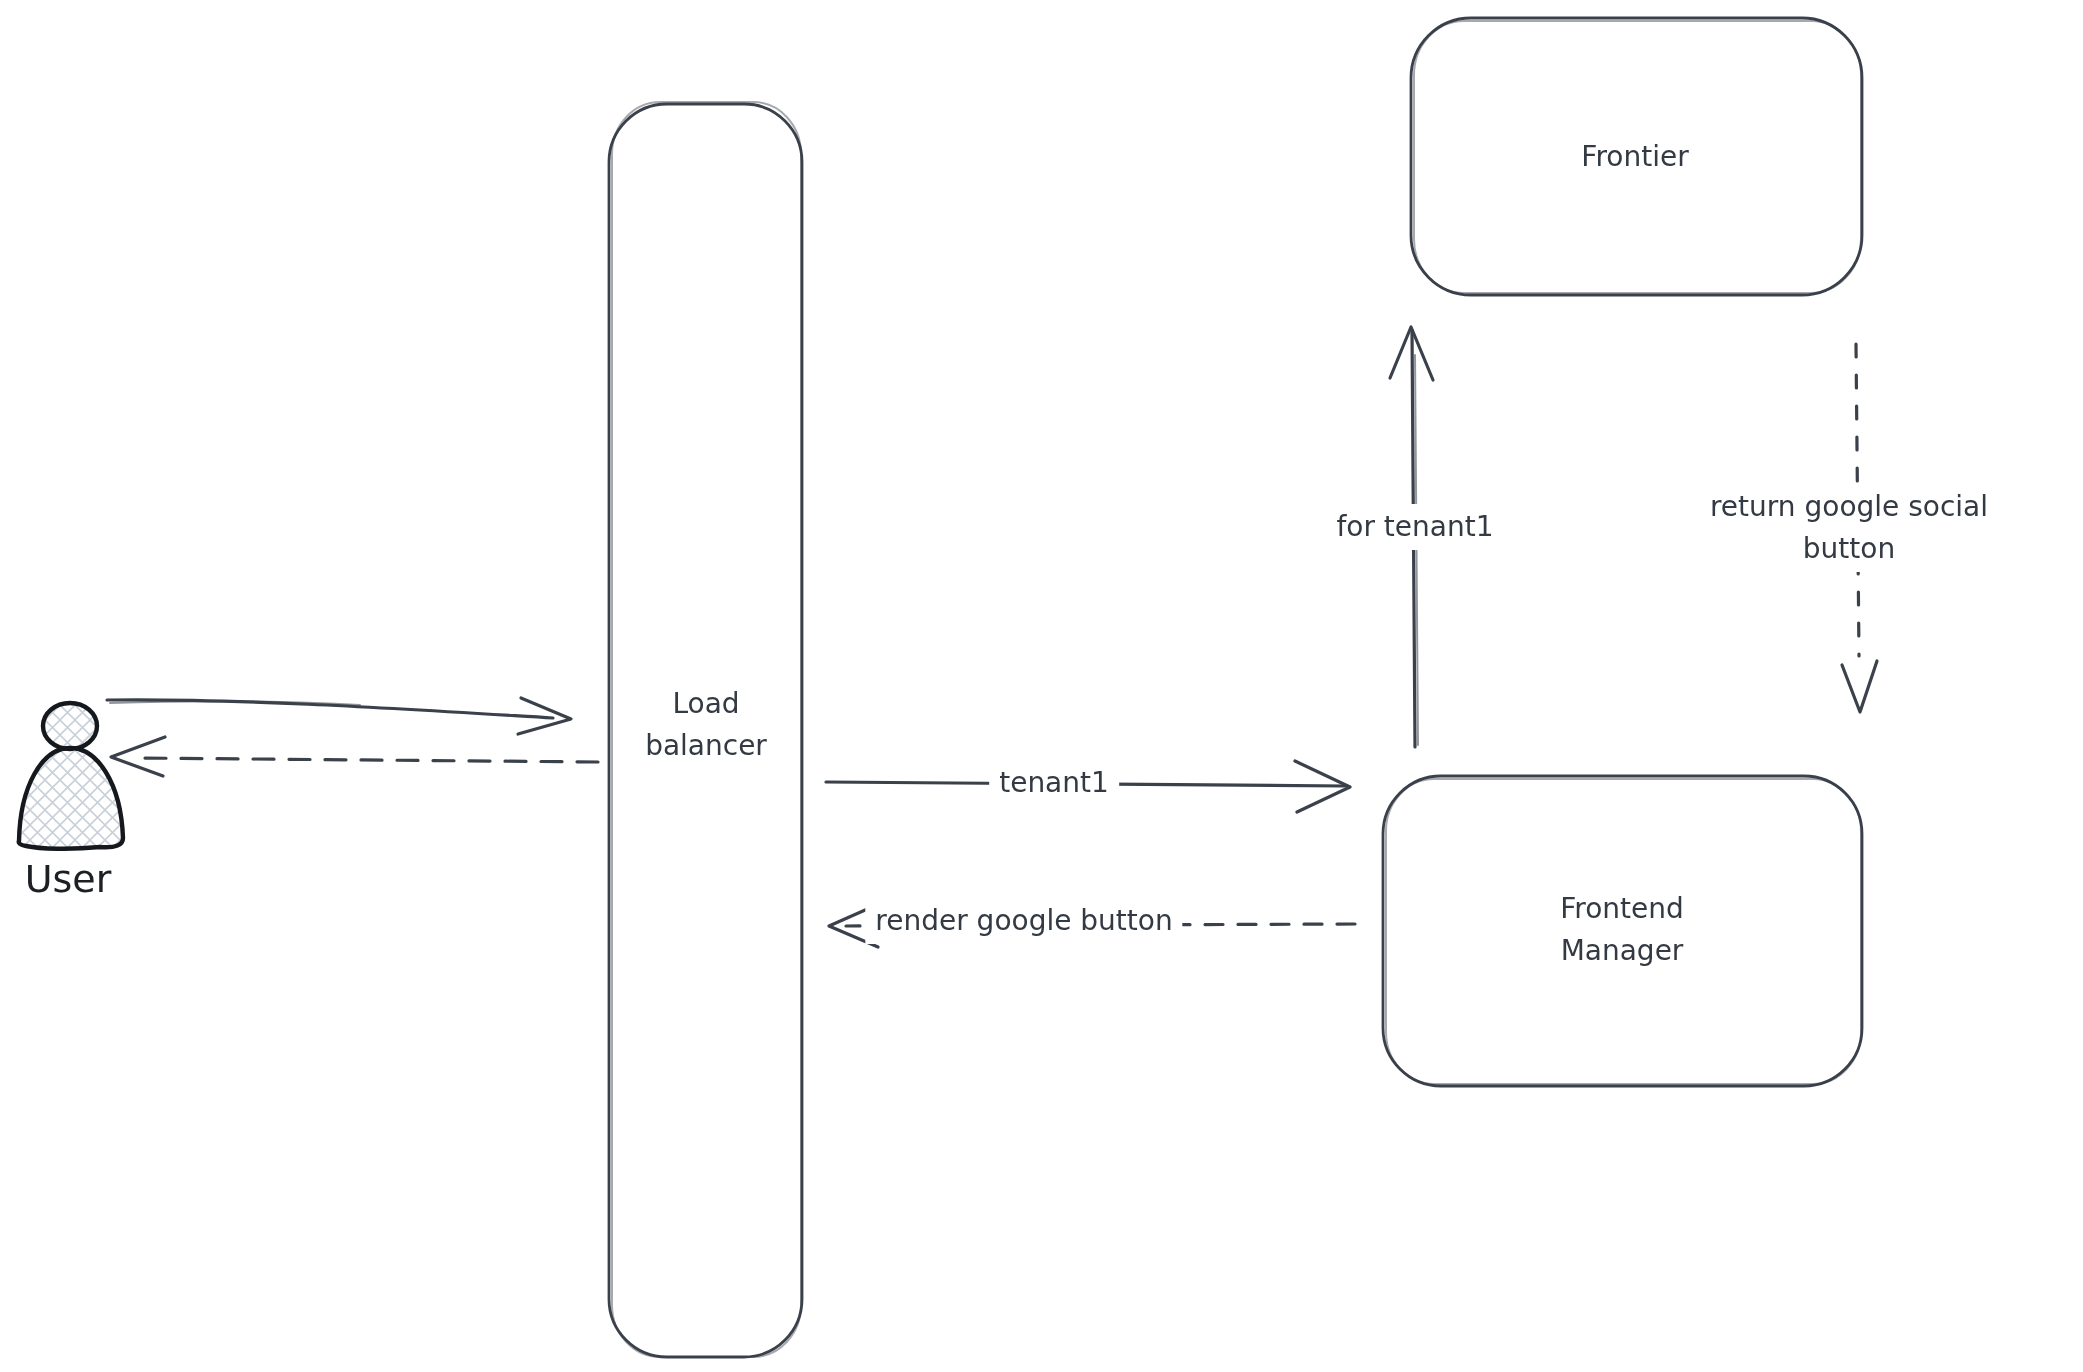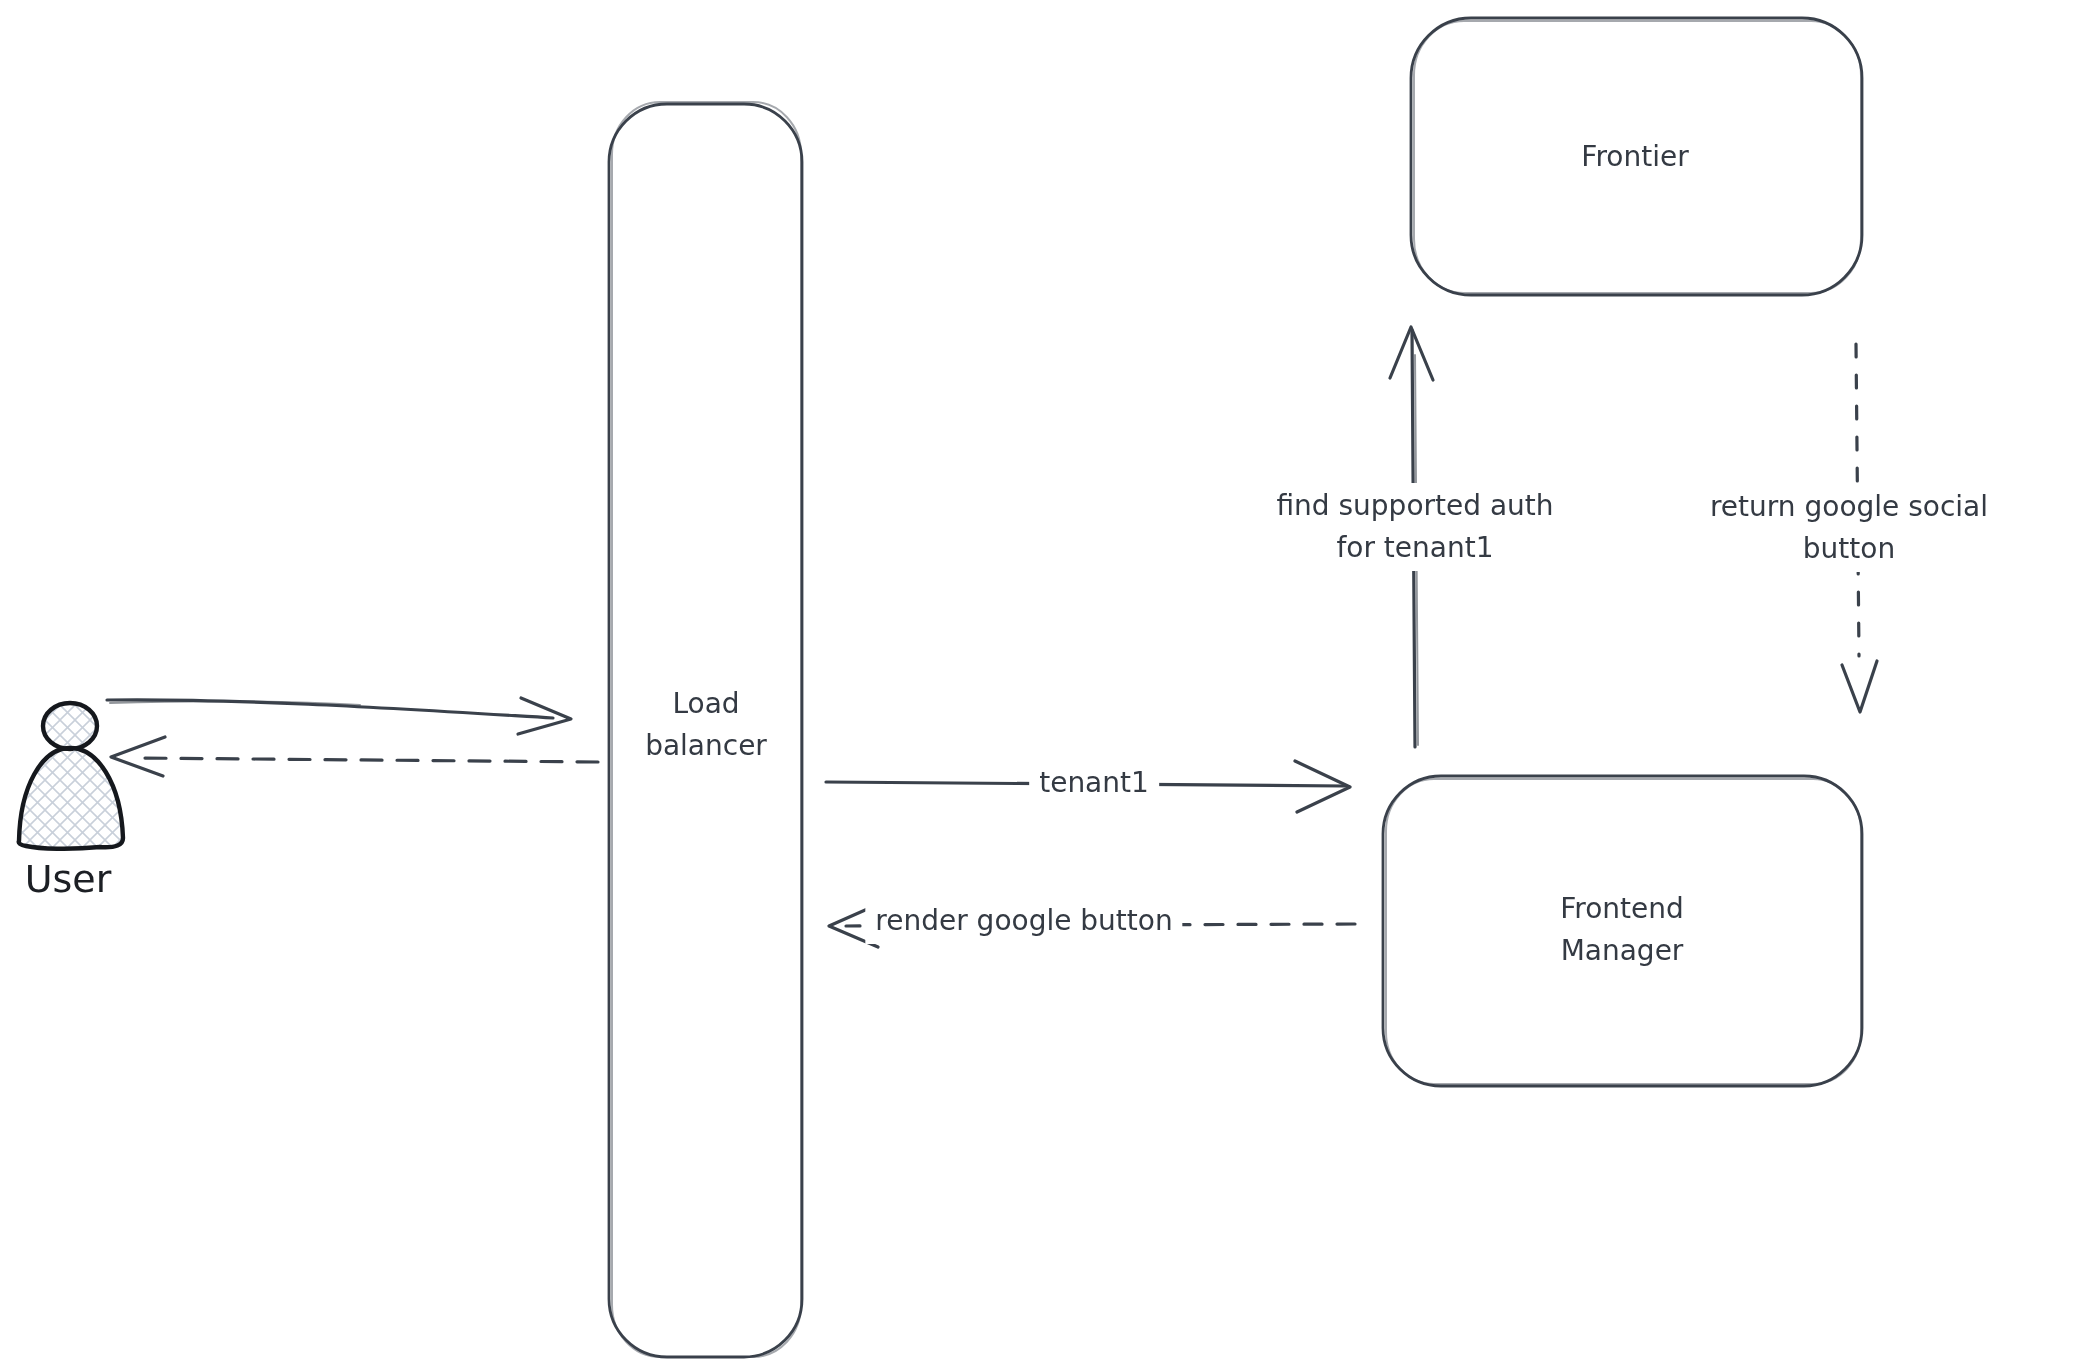--- a/index.html
+++ b/index.html
@@ -96,28 +96,27 @@
   </svg>
 
   <div class="lbl actor-name" style="left:68px; top:879px;">User</div>
 
 
   <div class="lbl" style="left:706px; top:725px;">
     <div>Load</div>
     <div>balancer</div>
   </div>
 
-  <div class="lbl bg" style="left:1094px; top:783px;">tenant1</div>
+  <div class="lbl bg" style="left:1054px; top:783px;">tenant1</div>
 
   <div class="lbl bg" style="left:1024px; top:921px;">render google button</div>
 
   <div class="lbl" style="left:1635px; top:157px;">Frontier</div>
 
   <div class="lbl bg" style="left:1415px; top:527px;">
-    <div>find supported auth</div>
     <div>for tenant1</div>
   </div>
 
   <div class="lbl bg" style="left:1849px; top:528px;">
     <div>return google social</div>
     <div>button</div>
   </div>
 
   <div class="lbl" style="left:1622px; top:930px;text-align:center;">
     <div>Frontend</div>

